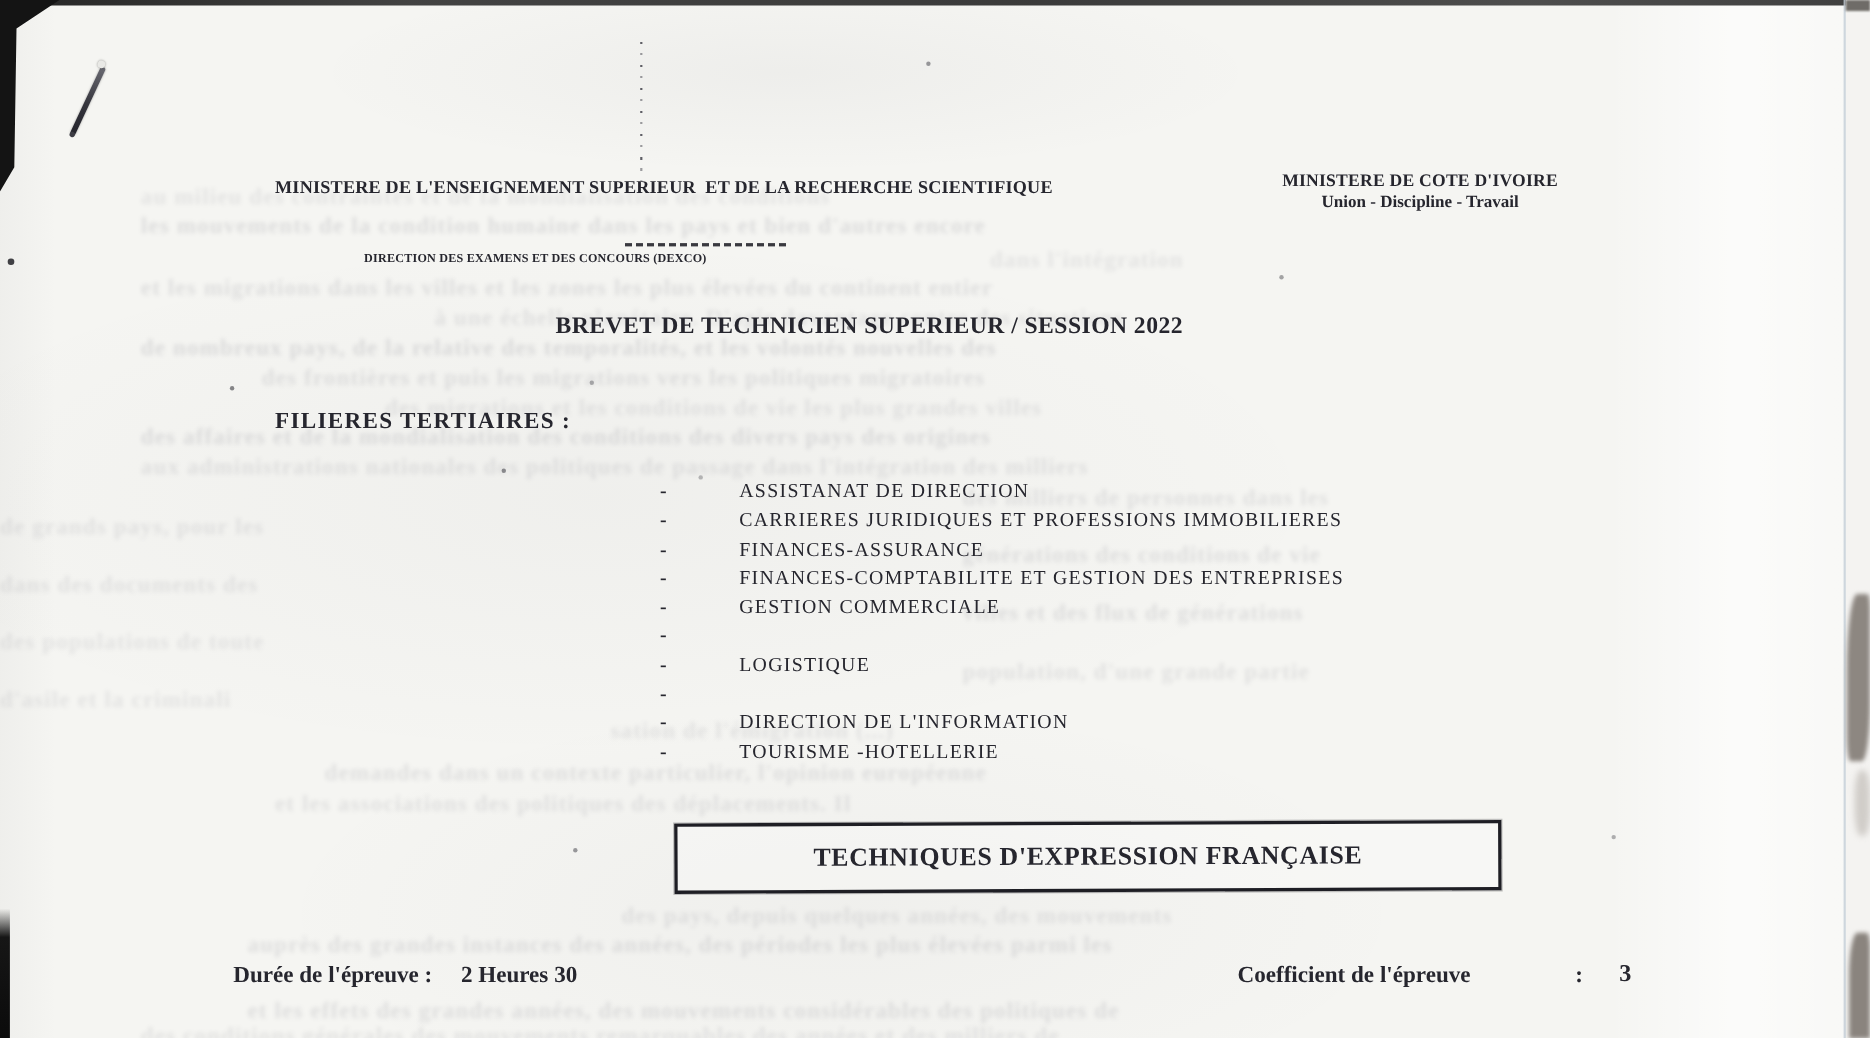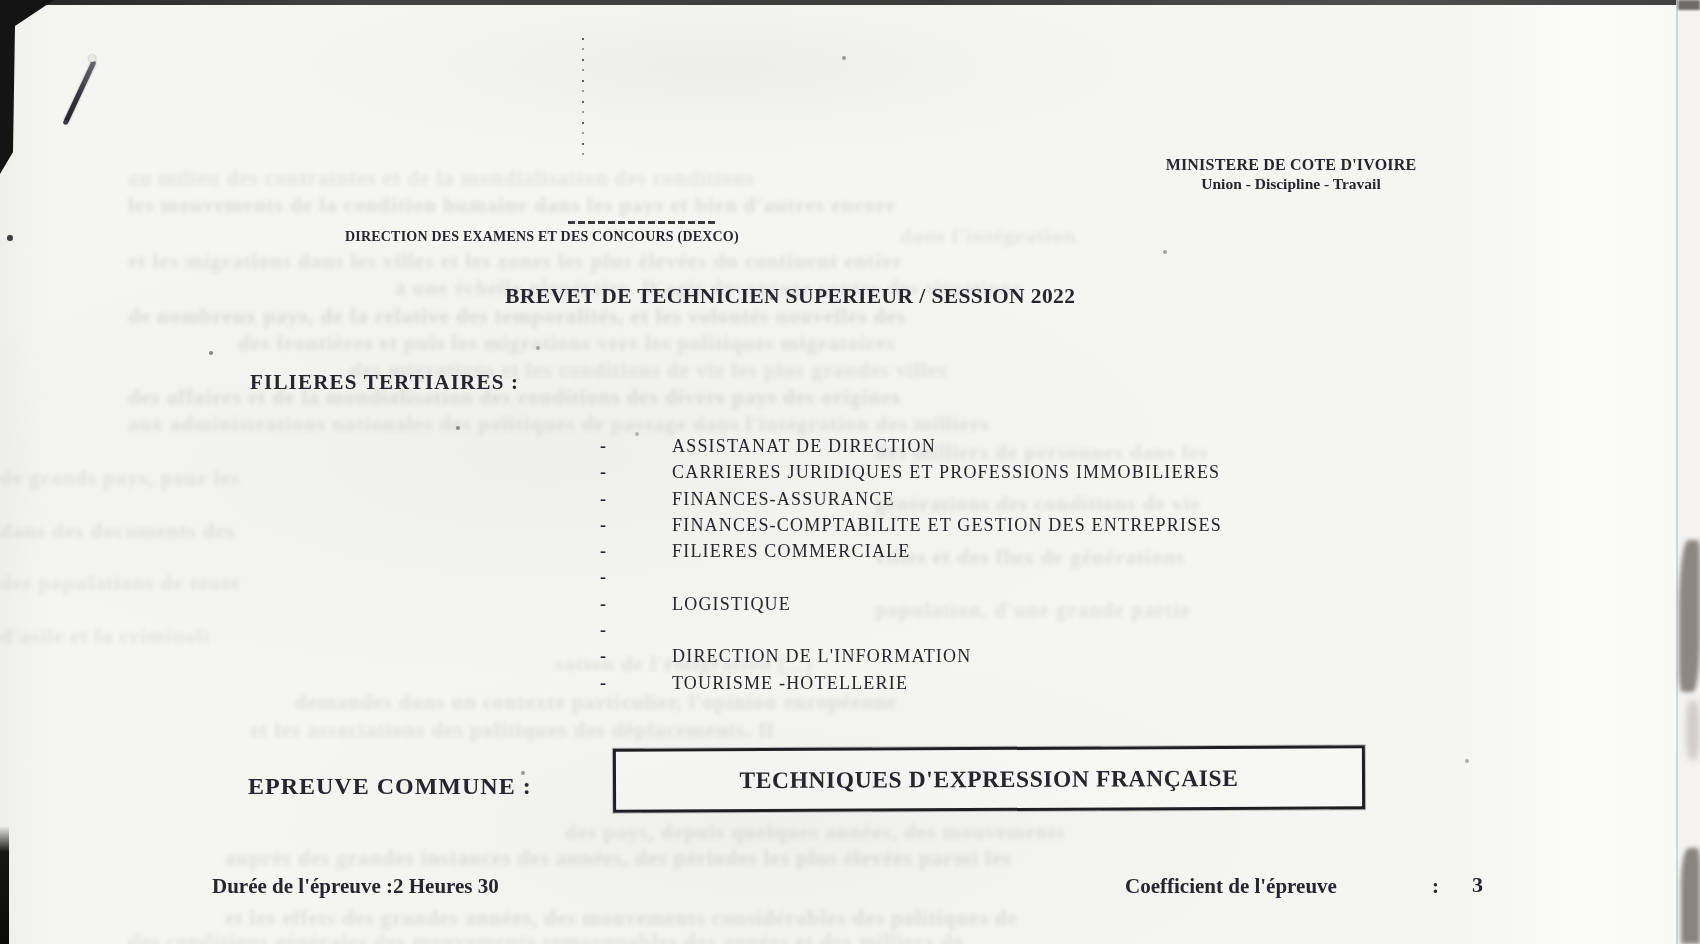--- a/index.html
+++ b/index.html
@@ -57,37 +57,37 @@
   }
 
   
   .ghost-layer { position:absolute; inset:0; pointer-events:none; }
   .ghost-line { position:absolute; height:26px; overflow:hidden; white-space:nowrap;
     font-family:"Liberation Serif","DejaVu Serif",serif; font-weight:bold; font-size:21px;
     letter-spacing:1px; color:#6e6e7a; filter:blur(2px); }
 
   
   .ministry { left:250px; top:160px; font-size:16.5px; letter-spacing:.2px; }
-  .direction { left:345px; top:229px; font-size:14px; letter-spacing:.2px; }
+  .direction { left:331px; top:229px; font-size:11px; letter-spacing:.2px; }
   .republic-block { left:1145px; top:156px; width:292px; text-align:center; }
   .republic { font-size:16px; letter-spacing:.2px; font-weight:bold; }
   .motto { font-size:15.5px; font-weight:bold; margin-top:1px; }
   .brevet { left:505px; top:284px; font-size:21.5px; letter-spacing:.4px;text-align:right; }
   .filieres-heading { left:250px; top:370px; font-size:21px; letter-spacing:1.2px; }
   .filieres-list { left:600px; top:436px; width:760px; }
   .filiere-row { display:flex; height:26.3px; align-items:flex-start; }
   .filiere-dash { width:72px; font-weight:bold; font-size:18px; }
   .filiere-label { font-weight:normal; font-size:18px; letter-spacing:1.2px; white-space:nowrap; }
   .epreuve { left:248px; top:773px; font-size:24px; letter-spacing:1px; }
   .subject-box { left:613px; top:747px; width:752px; height:64px;
     border:3px solid #1e1e24; display:flex; align-items:center; justify-content:center;
     transform:rotate(-0.25deg); background:rgba(255,255,255,0.25);
     box-shadow:0 0 0 1px rgba(30,30,36,0.25); }
   .subject-title { font-weight:bold; font-size:23.5px; letter-spacing:.6px; white-space:nowrap; }
-  .duree { left:212px; top:874px; font-size:21px; display:flex; }
+  .duree { left:212px; top:874px; font-size:21px; display:flex; gap:26px; }
   .coeff-label { left:1125px; top:874px; font-size:21px; }
   .coeff-colon { left:1432px; top:874px; font-size:21px; }
   .coeff-value { left:1472px; top:872px; font-size:22px; }
 </style>
 </head>
 <body>
 
 <div class="page">
 
   <div class="ghost-layer">
@@ -124,20 +124,21 @@
   <div class="abs staple"></div>
   <div class="abs fold-dots"></div>
   <div class="abs right-margin"></div>
   <div class="abs seam"></div>
   <div class="abs smudge-tr"></div>
   <div class="abs smudge-1"></div>
   <div class="abs smudge-3"></div>
   <div class="abs smudge-2"></div>
   <div class="abs specks"></div>
 
+  <div class="abs ink pre ministry">MINISTERE DE L'ENSEIGNEMENT SUPERIEUR  ET DE LA RECHERCHE SCIENTIFIQUE</div>
 
   <div class="abs republic-block">
     <div class="republic">MINISTERE DE COTE D'IVOIRE</div>
     <div class="motto">Union - Discipline - Travail</div>
   </div>
 
   <div class="abs dash-separator"></div>
 
   <div class="abs ink direction">DIRECTION DES EXAMENS ET DES CONCOURS (DEXCO)</div>
 
@@ -157,21 +158,21 @@
       <div class="filiere-row">
       <span class="filiere-dash">-</span>
       <span class="filiere-label">FINANCES-ASSURANCE</span>
     </div>
       <div class="filiere-row">
       <span class="filiere-dash">-</span>
       <span class="filiere-label">FINANCES-COMPTABILITE ET GESTION DES ENTREPRISES</span>
     </div>
       <div class="filiere-row">
       <span class="filiere-dash">-</span>
-      <span class="filiere-label">FILIERES COMMERCIALE</span>
+      <span class="filiere-label">GESTION COMMERCIALE</span>
     </div>
       <div class="filiere-row">
       <span class="filiere-dash">-</span>
     </div>
       <div class="filiere-row">
       <span class="filiere-dash">-</span>
       <span class="filiere-label">LOGISTIQUE</span>
     </div>
       <div class="filiere-row">
       <span class="filiere-dash">-</span>
@@ -179,21 +180,20 @@
       <div class="filiere-row">
       <span class="filiere-dash">-</span>
       <span class="filiere-label">DIRECTION DE L'INFORMATION</span>
     </div>
       <div class="filiere-row">
       <span class="filiere-dash">-</span>
       <span class="filiere-label">TOURISME -HOTELLERIE</span>
     </div>
     </div>
 
-  <div class="abs ink epreuve">EPREUVE COMMUNE :</div>
 
   <div class="abs subject-box">
     <span class="subject-title">TECHNIQUES D'EXPRESSION FRANÇAISE</span>
   </div>
 
   <div class="abs ink duree">
     <span>Durée de l'épreuve :</span>
     <span>2 Heures 30</span>
   </div>
 

